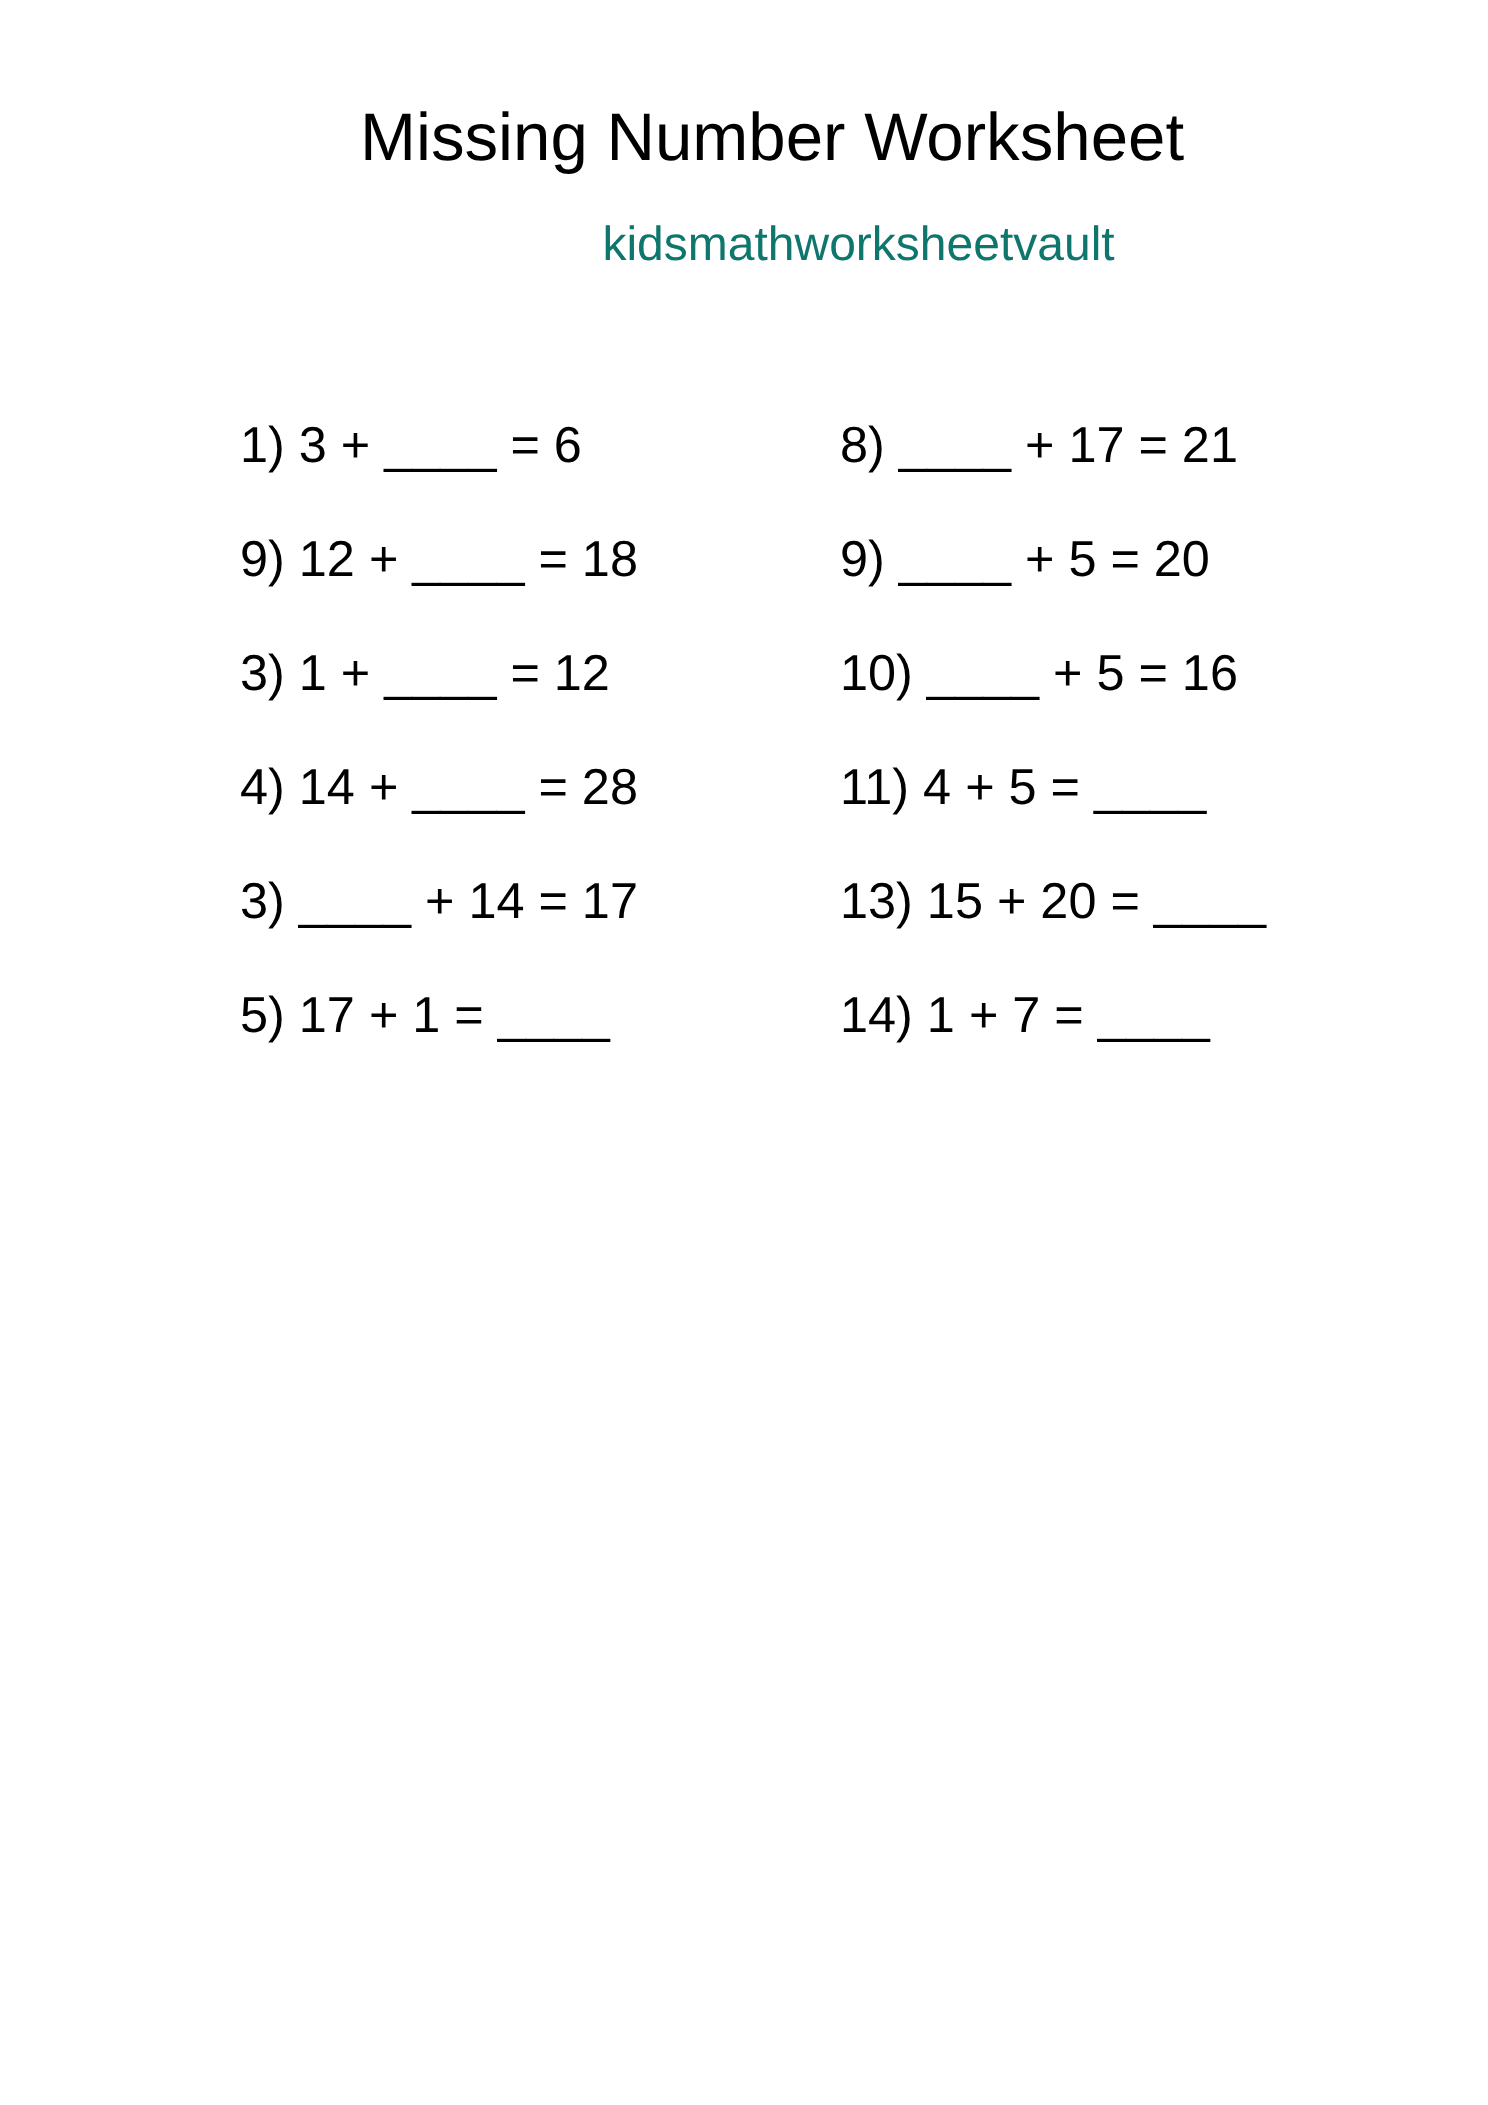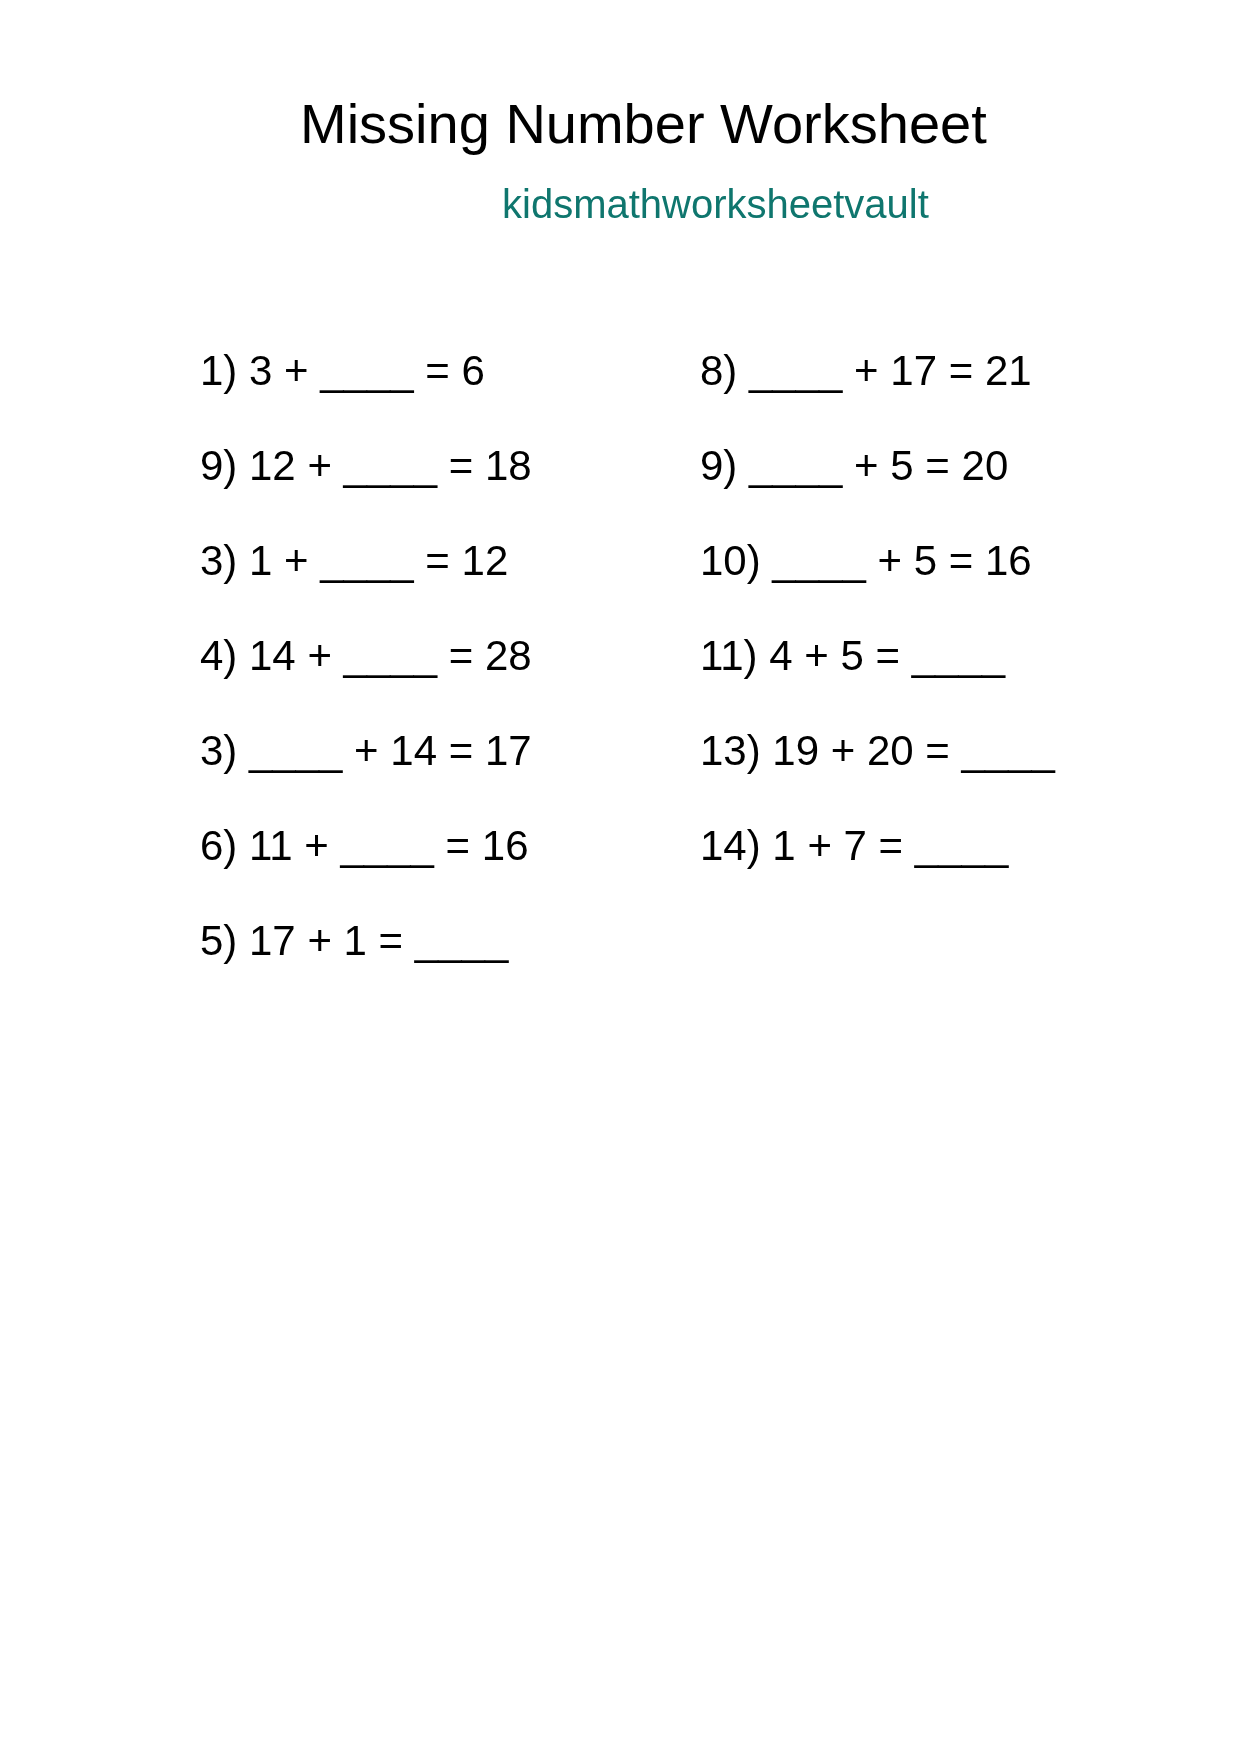--- a/index.html
+++ b/index.html
@@ -1,40 +1,39 @@
 <!DOCTYPE html>
 <html><head>
 <meta charset="utf-8">
 <style>
   html, body { margin: 0; padding: 0; background: #ffffff; }
   body { width: 1240px; height: 1754px; position: relative; overflow: hidden;
          font-family: "Liberation Sans", sans-serif; color: #000; }
-  .title { position: absolute; left: 300px; top: 96px; font-size: 56px; line-height: 1; white-space: nowrap; }
+  .title { position: absolute; left: 300px; top: 86px; font-size: 56px; line-height: 1; white-space: nowrap; }
   .subtitle { position: absolute; left: 502px; top: 184px; font-size: 40px; line-height: 1; color: #0f766e; white-space: nowrap; }
   .col { position: absolute; top: 350px; }
   .col.left { left: 200px; }
   .col.right { left: 700px; }
   .problem { height: 95px; font-size: 42px; line-height: 1; white-space: nowrap; }
 </style>
 </head>
 <body>
 
 <div class="title">Missing Number Worksheet</div>
 <div class="subtitle">kidsmathworksheetvault</div>
 
 <div class="col left">
   <div class="problem">1) 3 + ____ = 6</div>
   <div class="problem">9) 12 + ____ = 18</div>
   <div class="problem">3) 1 + ____ = 12</div>
   <div class="problem">4) 14 + ____ = 28</div>
   <div class="problem">3) ____ + 14 = 17</div>
-  <div class="problem">6) 11 + ____ = 16</div>
   <div class="problem">5) 17 + 1 = ____</div>
 </div>
 
 <div class="col right">
   <div class="problem">8) ____ + 17 = 21</div>
   <div class="problem">9) ____ + 5 = 20</div>
   <div class="problem">10) ____ + 5 = 16</div>
   <div class="problem">11) 4 + 5 = ____</div>
-  <div class="problem">13) 19 + 20 = ____</div>
+  <div class="problem">13) 15 + 20 = ____</div>
   <div class="problem">14) 1 + 7 = ____</div>
 </div>
 
 </body></html>

